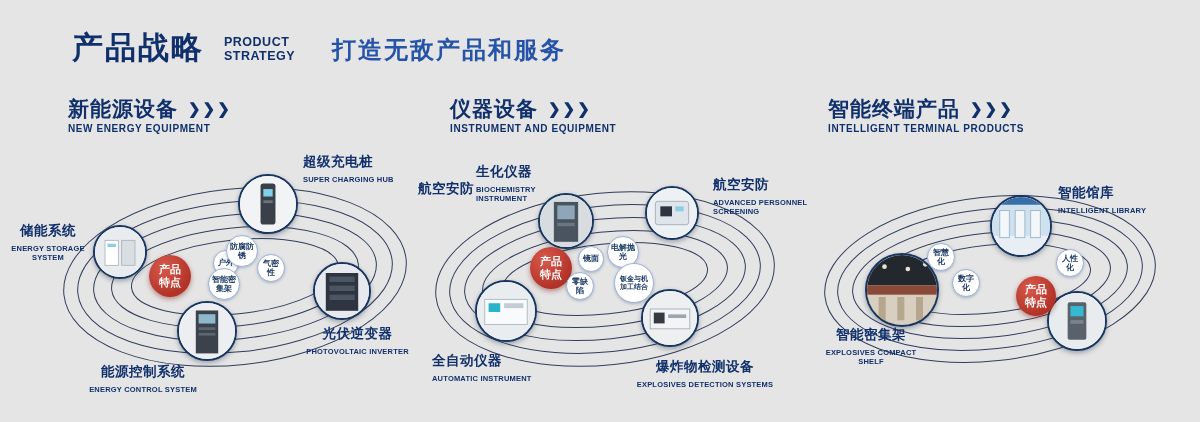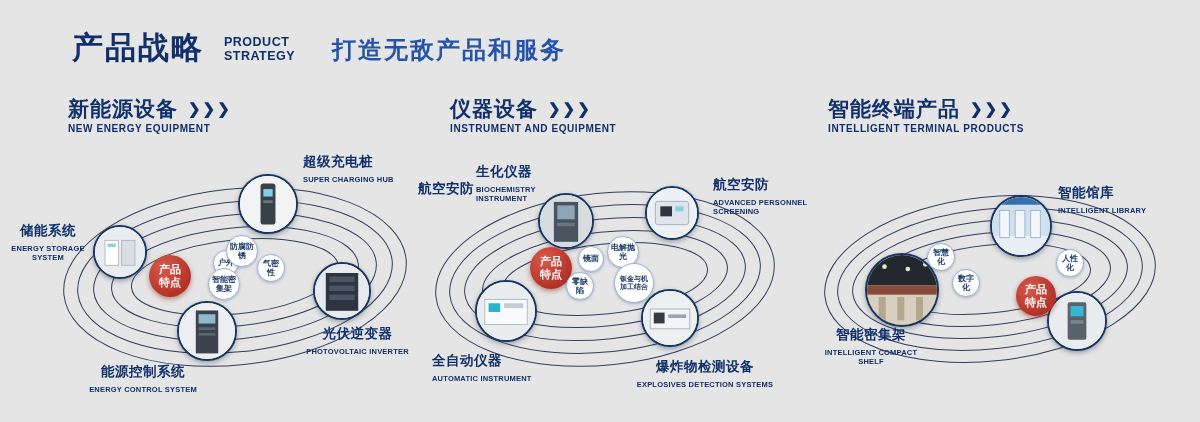--- a/index.html
+++ b/index.html
@@ -263,21 +263,21 @@
         <rect x="23" y="29" width="14" height="4" fill="#7b838c"></rect>
     </svg>
   </div>
 
   <div class="plabel ta-l" style="left:1058px; top:184px; width:110px;">
     <span class="cn">智能馆库</span>
     <span class="en">INTELLIGENT LIBRARY</span>
   </div>
   <div class="plabel ta-r" style="left:822px; top:326px; width:98px;">
     <span class="cn">智能密集架</span>
-    <span class="en">INTELLIGENT COMPACT SHELF</span>
+    <span class="en">EXPLOSIVES COMPACT SHELF</span>
   </div>
 
   <div class="center-red" style="left:1016px; top:276px; width:40px; height:40px;">
     <span>产品特点</span>
   </div>
   <div class="bubble" style="left:927px; top:243px; width:28px; height:28px;">智慧化</div>
   <div class="bubble" style="left:1056px; top:249px; width:28px; height:28px;">人性化</div>
   <div class="bubble" style="left:952px; top:269px; width:28px; height:28px;">数字化</div>
 
 </div>

